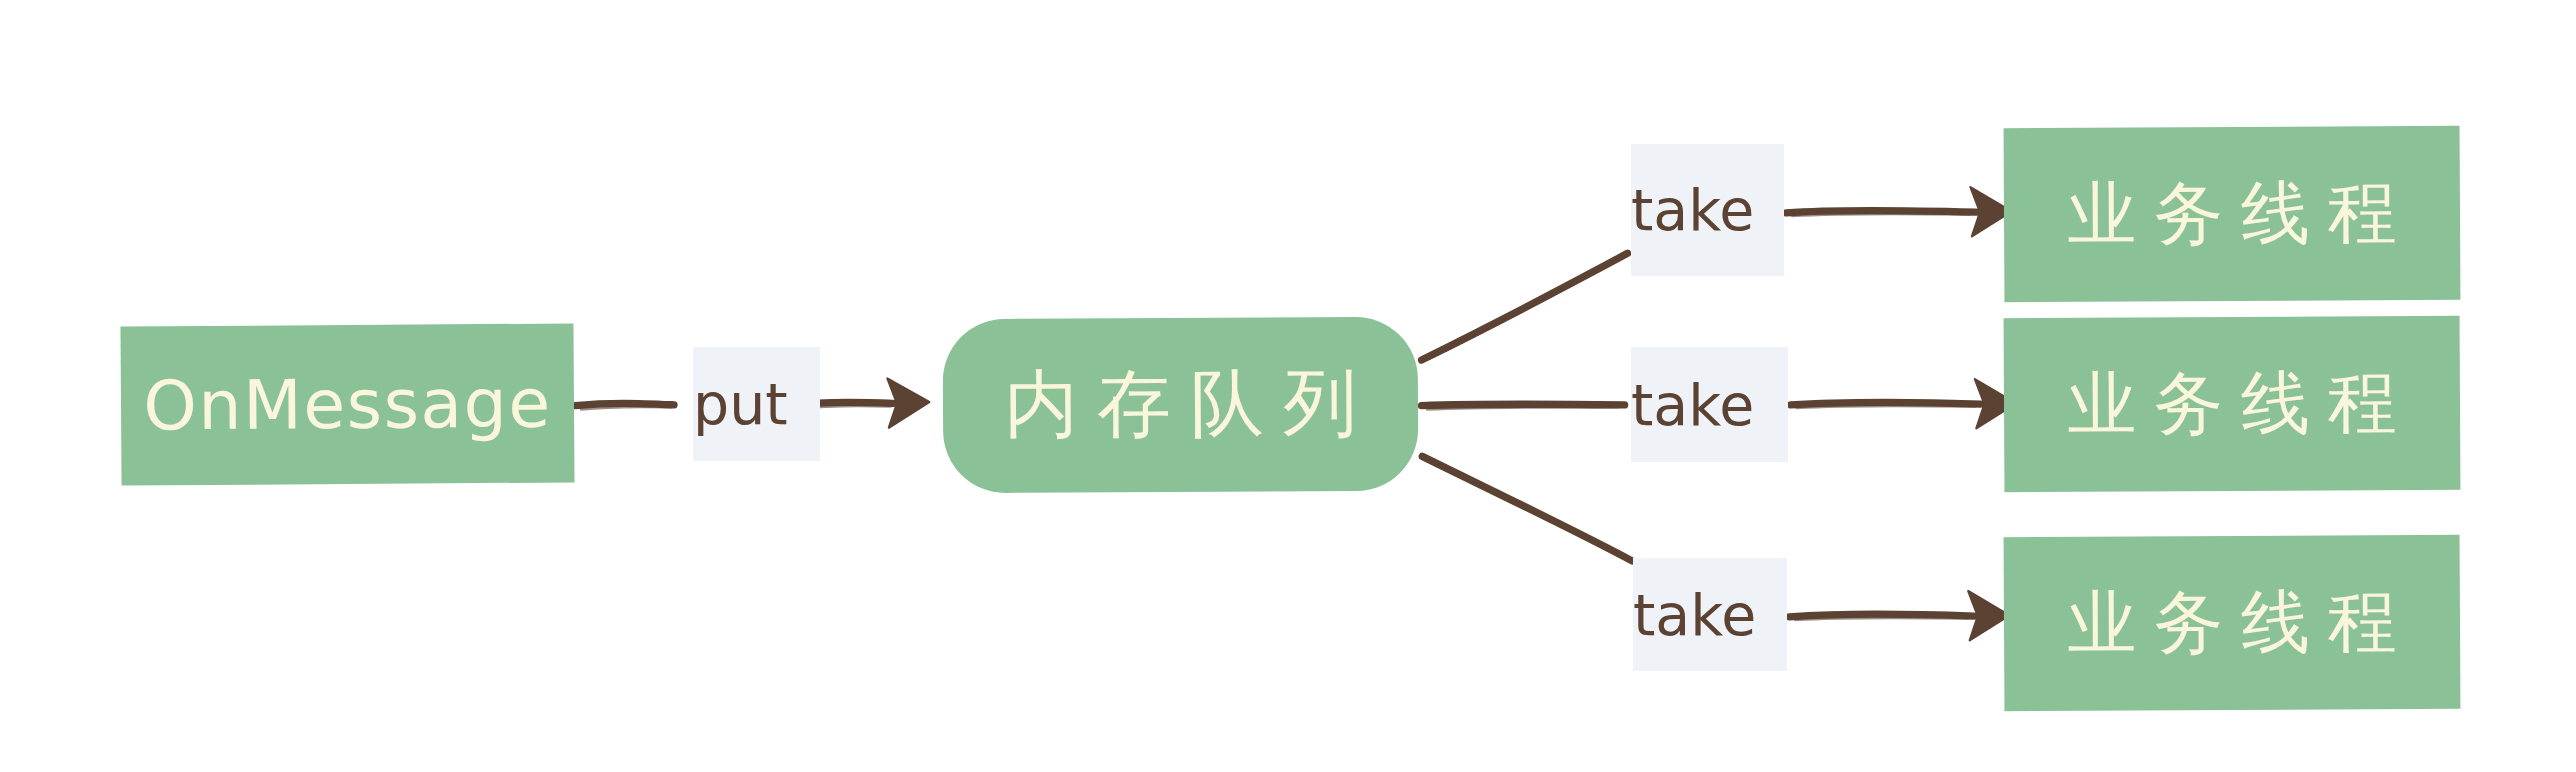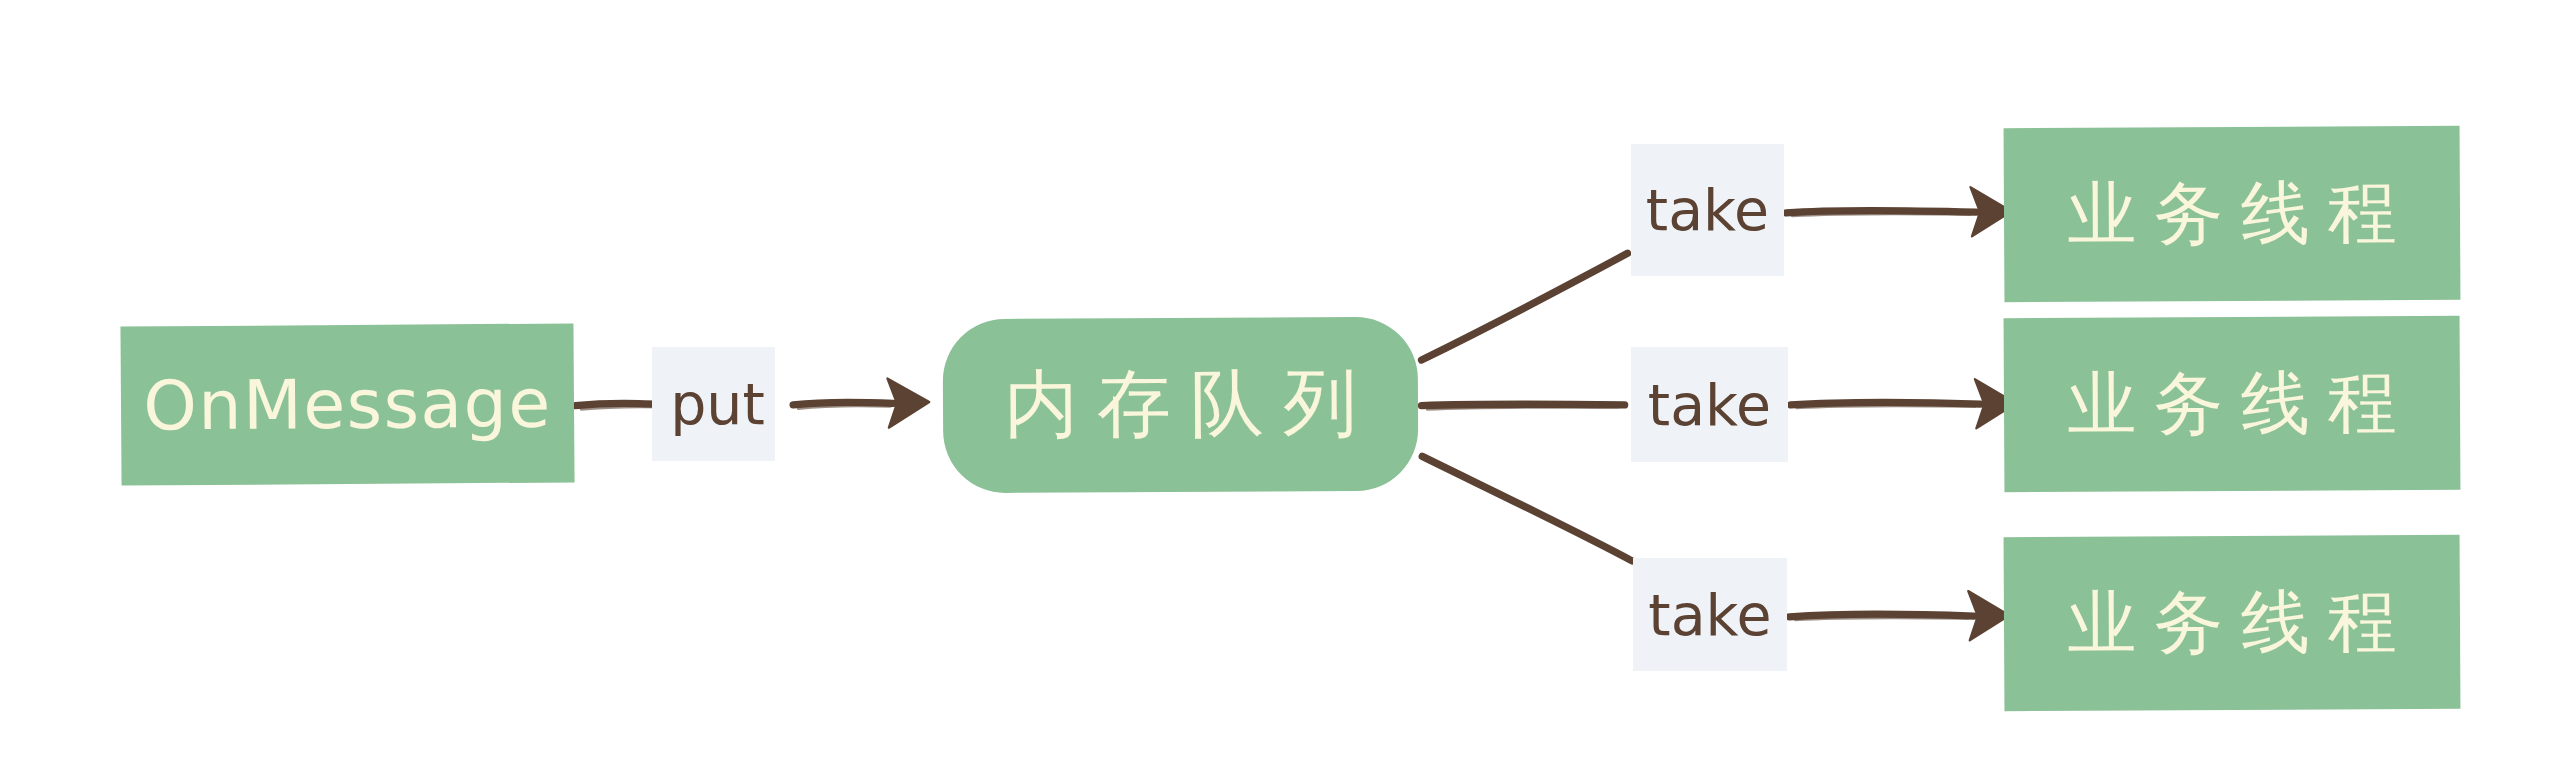--- a/index.html
+++ b/index.html
@@ -54,27 +54,26 @@
     transform: rotate(-0.3deg);
   }
   .node-worker-1 { top: 127px; }
   .node-worker-2 { top: 317px; }
   .node-worker-3 { top: 536px; }
 
   .edge-label {
     position: absolute;
     display: flex;
     align-items: center;
-    justify-content: center;
     background: var(--label-bg, #EFF2F6);
     color: var(--label-text, #5B4233);
     font-size: 57px;
     white-space: nowrap;
   }
-  .edge-label-put  { left: 652px;  top: 347px; width: 115px; height: 114px; padding-left: 8px; }
+  .edge-label-put  { left: 693px;  top: 347px; width: 127px; height: 114px; }
   .edge-label-take1{ left: 1631px; top: 144px; width: 153px; height: 132px; }
   .edge-label-take2{ left: 1631px; top: 347px; width: 157px; height: 115px; }
   .edge-label-take3{ left: 1633px; top: 558px; width: 154px; height: 113px; }
 
   .stroke-main {
     fill: none;
     stroke: var(--arrow, #5B4233);
     stroke-width: 10;
     stroke-linecap: round;
   }

